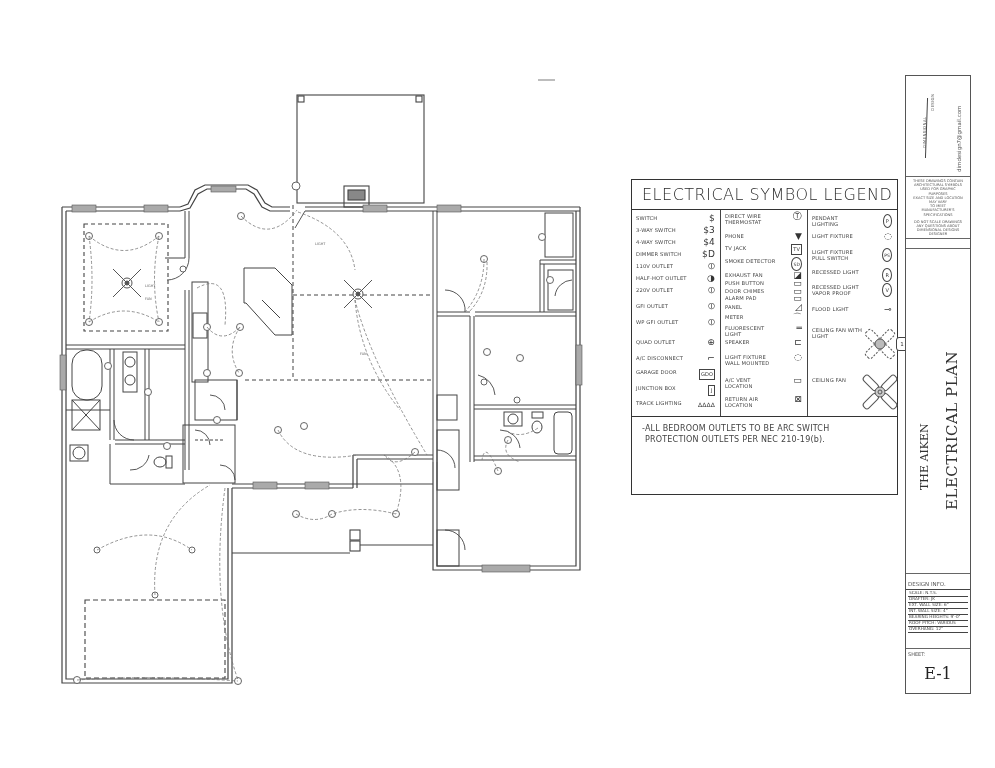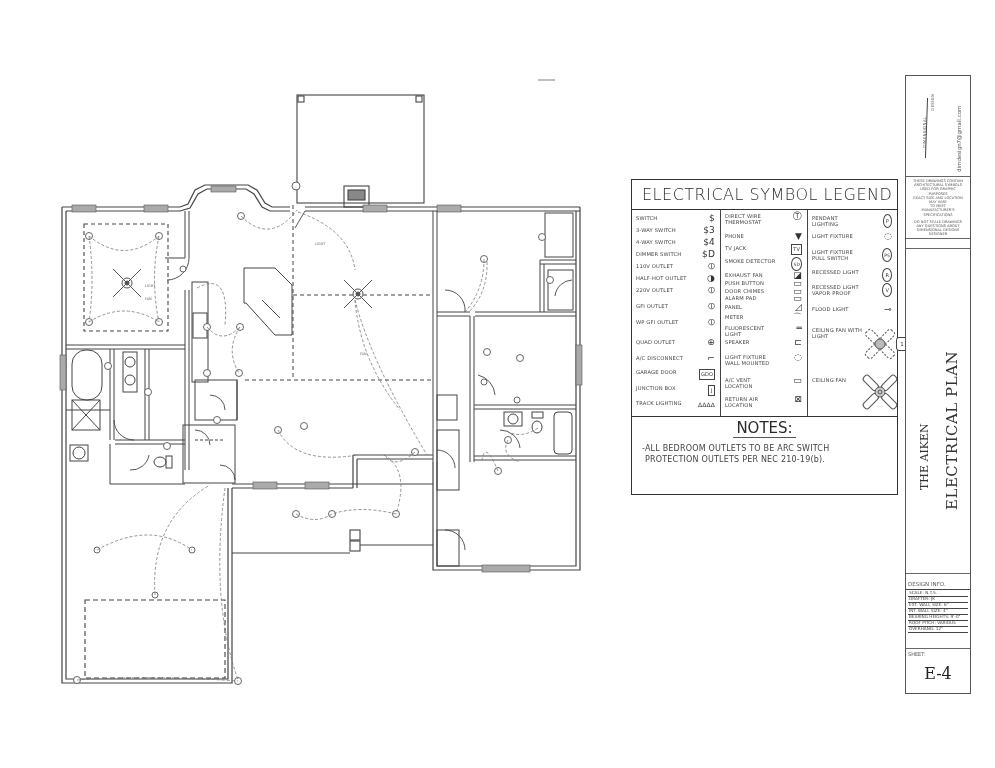--- a/index.html
+++ b/index.html
@@ -334,21 +334,20 @@
           <rect x="-3.5" y="-22" width="7" height="18" rx="3" transform="rotate(135)"></rect>
           <rect x="-3.5" y="-22" width="7" height="18" rx="3" transform="rotate(225)"></rect>
           <rect x="-3.5" y="-22" width="7" height="18" rx="3" transform="rotate(315)"></rect>
           <circle r="5" fill="#ccc"></circle>
             <circle r="2"></circle>
         </g>
       </svg>
     </div>
   </div>
   <div class="notes">
-    <div class="notes-title"><span>NOTES:</span></div>
     <div class="notes-text">
       <div>-ALL BEDROOM OUTLETS TO BE ARC SWITCH</div>
       <div style="padding-left:3px"> PROTECTION OUTLETS PER NEC 210-19(b).</div>
     </div>
   </div>
 </div>
 
 <div class="tb">
   <div class="sec" style="top:0;height:100px;">
     <div class="vtext" style="left:16px;top:72px;font-size:4px;color:#555;letter-spacing:0.3px;">DIMENSIONAL</div>
@@ -385,15 +384,15 @@
     <div class="di-row" style="top:17px">SCALE: N.T.S.</div>
     <div class="di-row" style="top:23px">DRAFTER: JK</div>
     <div class="di-row" style="top:29px">EXT. WALL SIZE: 6"</div>
     <div class="di-row" style="top:35px">INT. WALL SIZE: 4"</div>
     <div class="di-row" style="top:41px">BEARING HEIGHTS: 9'-0"</div>
     <div class="di-row" style="top:47px">ROOF PITCH: VARIOUS</div>
     <div class="di-row" style="top:53px">OVERHANG: 12"</div>
   </div>
   <div style="position:absolute;left:0;right:0;top:572px;bottom:0;">
     <div style="position:absolute;left:2px;top:3px;font-size:5px;color:#555;">SHEET:</div>
-    <div style="position:absolute;left:0;right:0;top:16px;text-align:center;font-family:'DejaVu Serif',serif;font-size:16px;color:#222;">E-4</div>
+    <div style="position:absolute;left:0;right:0;top:16px;text-align:center;font-family:'DejaVu Serif',serif;font-size:16px;color:#222;">E-1</div>
   </div>
 </div>
 
 </body></html>

